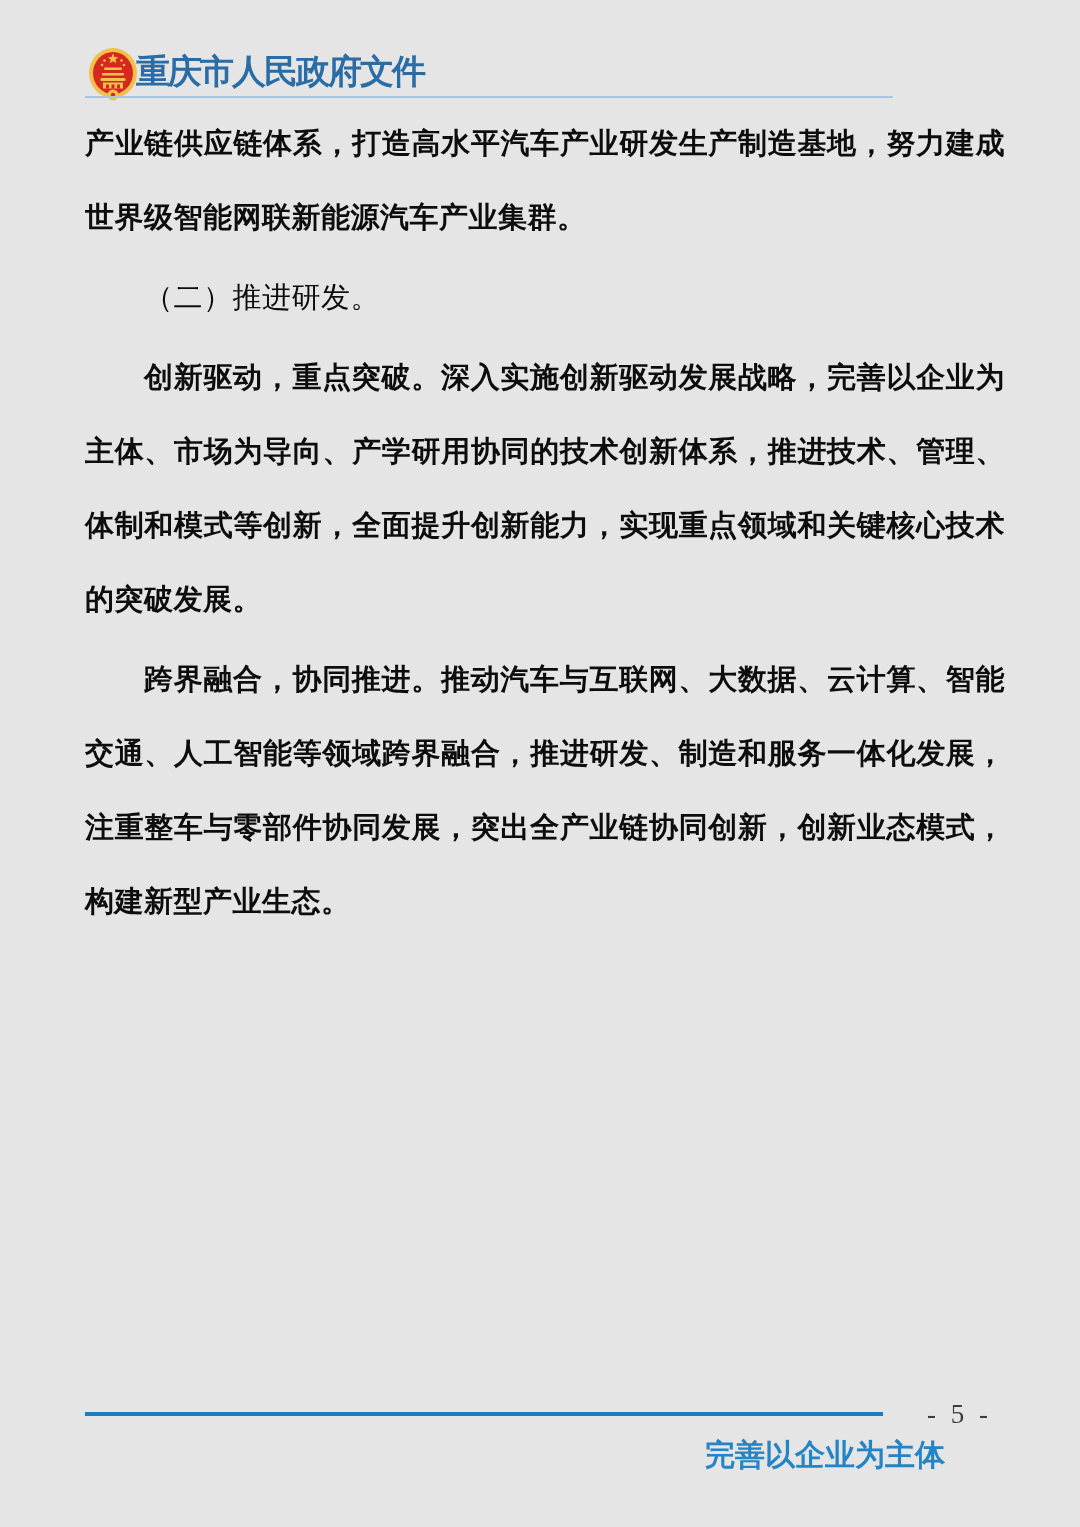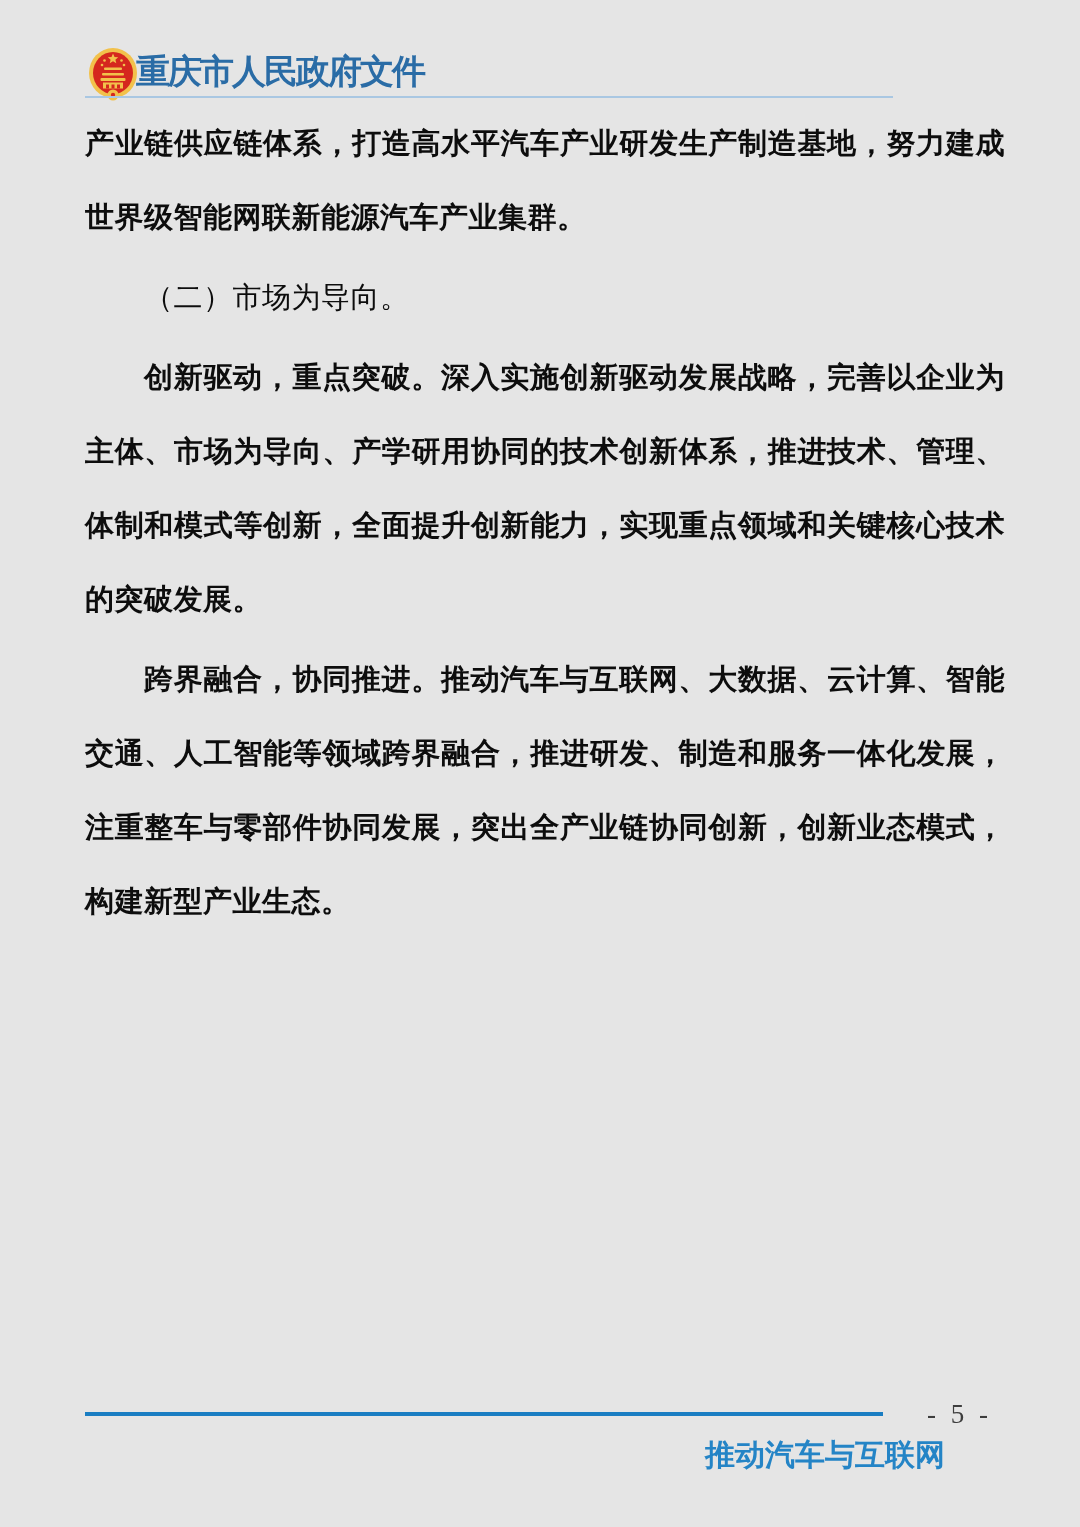--- a/index.html
+++ b/index.html
@@ -120,22 +120,22 @@
       <rect x="29" y="38.5" width="3" height="4" fill="var(--emblem-red, #d5281e)"></rect>
       <circle cx="25" cy="49" r="5.5" fill="var(--emblem-gold, #f2c14b)"></circle>
       <circle cx="25" cy="49" r="2.2" fill="var(--emblem-red, #d5281e)"></circle>
     </svg>
   </div>
   <div class="header-title">重庆市人民政府文件</div>
   <div class="header-line"></div>
 
   <div class="content">
     <p class="para">产业链供应链体系，打造高水平汽车产业研发生产制造基地，努力建成世界级智能网联新能源汽车产业集群。</p>
-    <p class="para heading indent">（二）市场为导向。</p>
+    <p class="para heading indent">（二）推进研发。</p>
     <p class="para indent">创新驱动，重点突破。深入实施创新驱动发展战略，完善以企业为主体、市场为导向、产学研用协同的技术创新体系，推进技术、管理、体制和模式等创新，全面提升创新能力，实现重点领域和关键核心技术的突破发展。</p>
     <p class="para indent">跨界融合，协同推进。推动汽车与互联网、大数据、云计算、智能交通、人工智能等领域跨界融合，推进研发、制造和服务一体化发展，注重整车与零部件协同发展，突出全产业链协同创新，创新业态模式，构建新型产业生态。</p>
   </div>
 
   <div class="footer-line"></div>
   <div class="page-number">- 5 -</div>
-  <div class="publisher">推动汽车与互联网</div>
+  <div class="publisher">完善以企业为主体</div>
 
 </div>
 
 </body></html>

